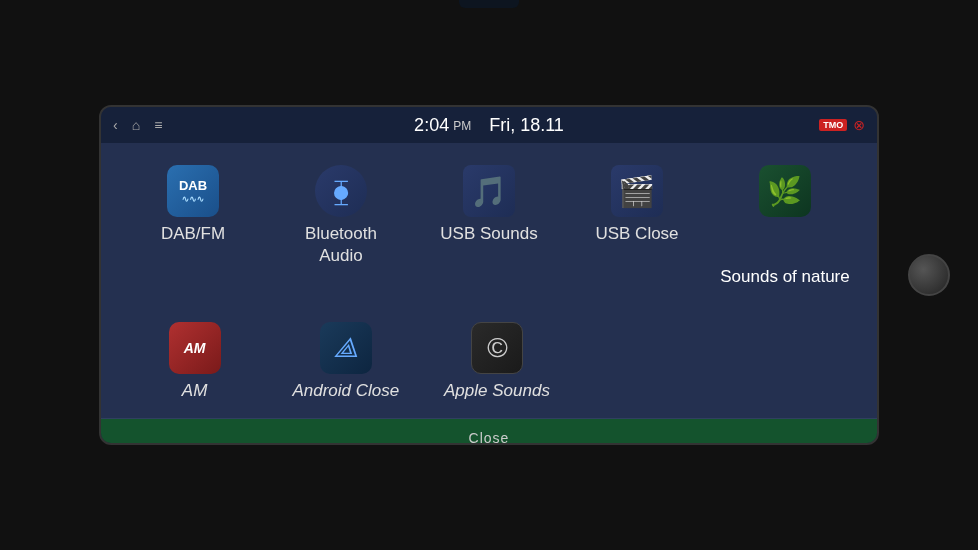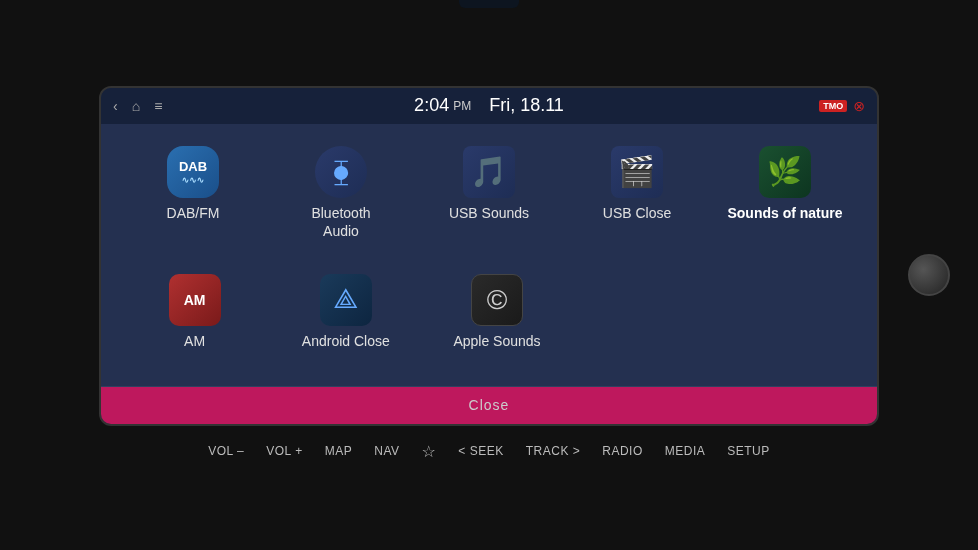--- a/index.html
+++ b/index.html
@@ -123,45 +123,47 @@
       align-items: center;
       gap: 6px;
       cursor: pointer;
       padding: 8px 4px;
       border-radius: 8px;
       transition: background 0.15s;
     }
 
     .media-label {
       color: #e0e0e0;
-      font-size: 14px;
+      font-size: 17px;
       text-align: center;
       font-weight: 500;
       line-height: 1.3;
     }
 
     .media-label.bold {
       color: #fff;
-      font-weight: 700;
+      font-weight: 400;
+      margin-top: 43px;
     }
 
     
     .media-grid-row2 {
       display: flex;
       justify-content: flex-start;
       gap: 4px;
     }
 
     .media-grid-row2 .media-item {
       width: 20%;
+      font-style: italic;
     }
 
     
     .close-btn-area {
-      background: #be185d;
+      background: #14532d;
       border-top: 1px solid #304060;
       display: flex;
       align-items: center;
       justify-content: center;
       height: 38px;
       cursor: pointer;
       flex-shrink: 0;
     }
 
     .close-text {
@@ -188,21 +190,21 @@
       padding: 4px 0;
     }
 
     .ctrl-star {
       font-size: 16px;
     }
 
     
     .icon-dabfm {
       background: linear-gradient(135deg, #2a6fb0, #1a4f8a);
-      border-radius: 16px;
+      border-radius: 10px;
       width: 52px;
       height: 52px;
       display: flex;
       align-items: center;
       justify-content: center;
       color: #fff;
       font-size: 11px;
       font-weight: bold;
       flex-direction: column;
       position: relative;
@@ -408,28 +410,16 @@
       </div>
 
     </div>
 
     <div class="close-btn-area">
       <span class="close-text">Close</span>
     </div>
 
   </div>
 
-  <div class="bottom-controls">
-    <span class="ctrl-btn">VOL –</span>
-    <span class="ctrl-btn">VOL +</span>
-    <span class="ctrl-btn">MAP</span>
-    <span class="ctrl-btn">NAV</span>
-    <span class="ctrl-btn ctrl-star">☆</span>
-    <span class="ctrl-btn">&lt; SEEK</span>
-    <span class="ctrl-btn">TRACK &gt;</span>
-    <span class="ctrl-btn">RADIO</span>
-    <span class="ctrl-btn">MEDIA</span>
-    <span class="ctrl-btn">SETUP</span>
-  </div>
 
   <div class="side-knob-right"></div>
 
 </div>
 
 </body></html>

